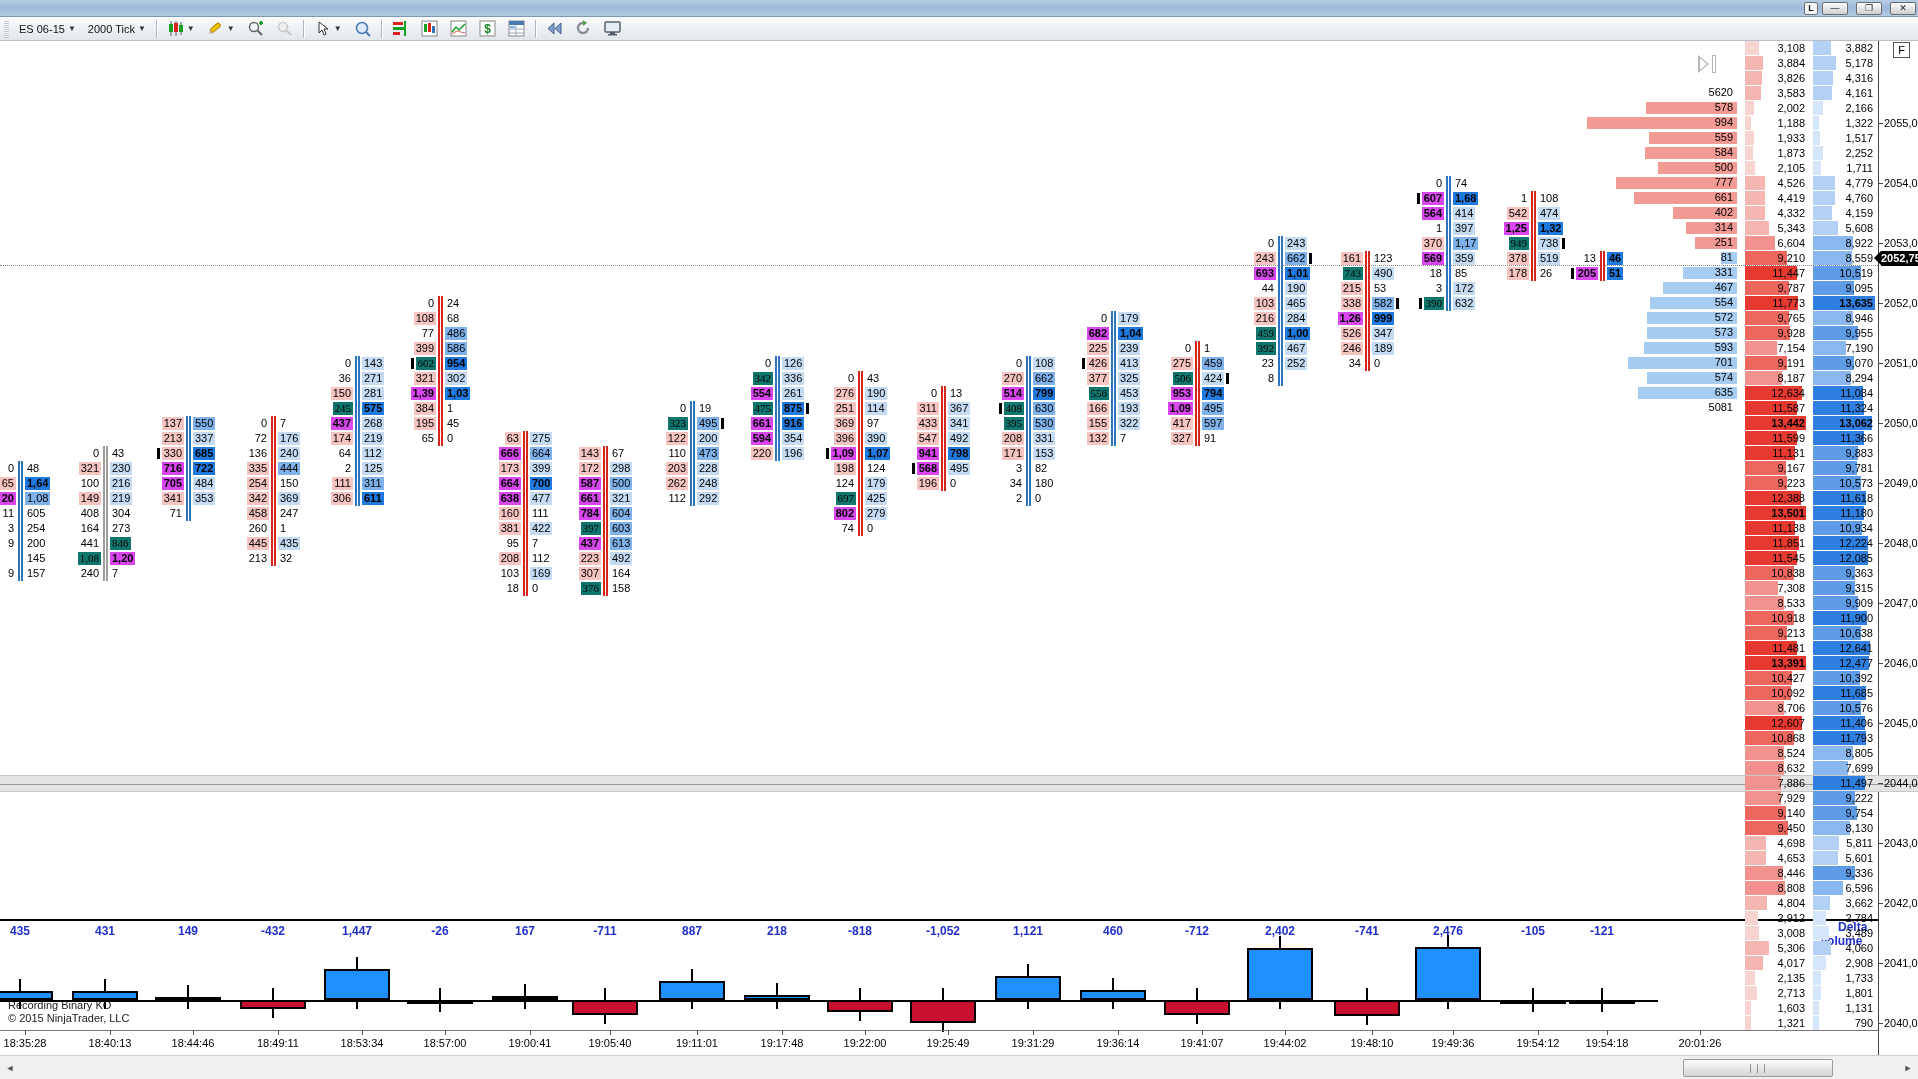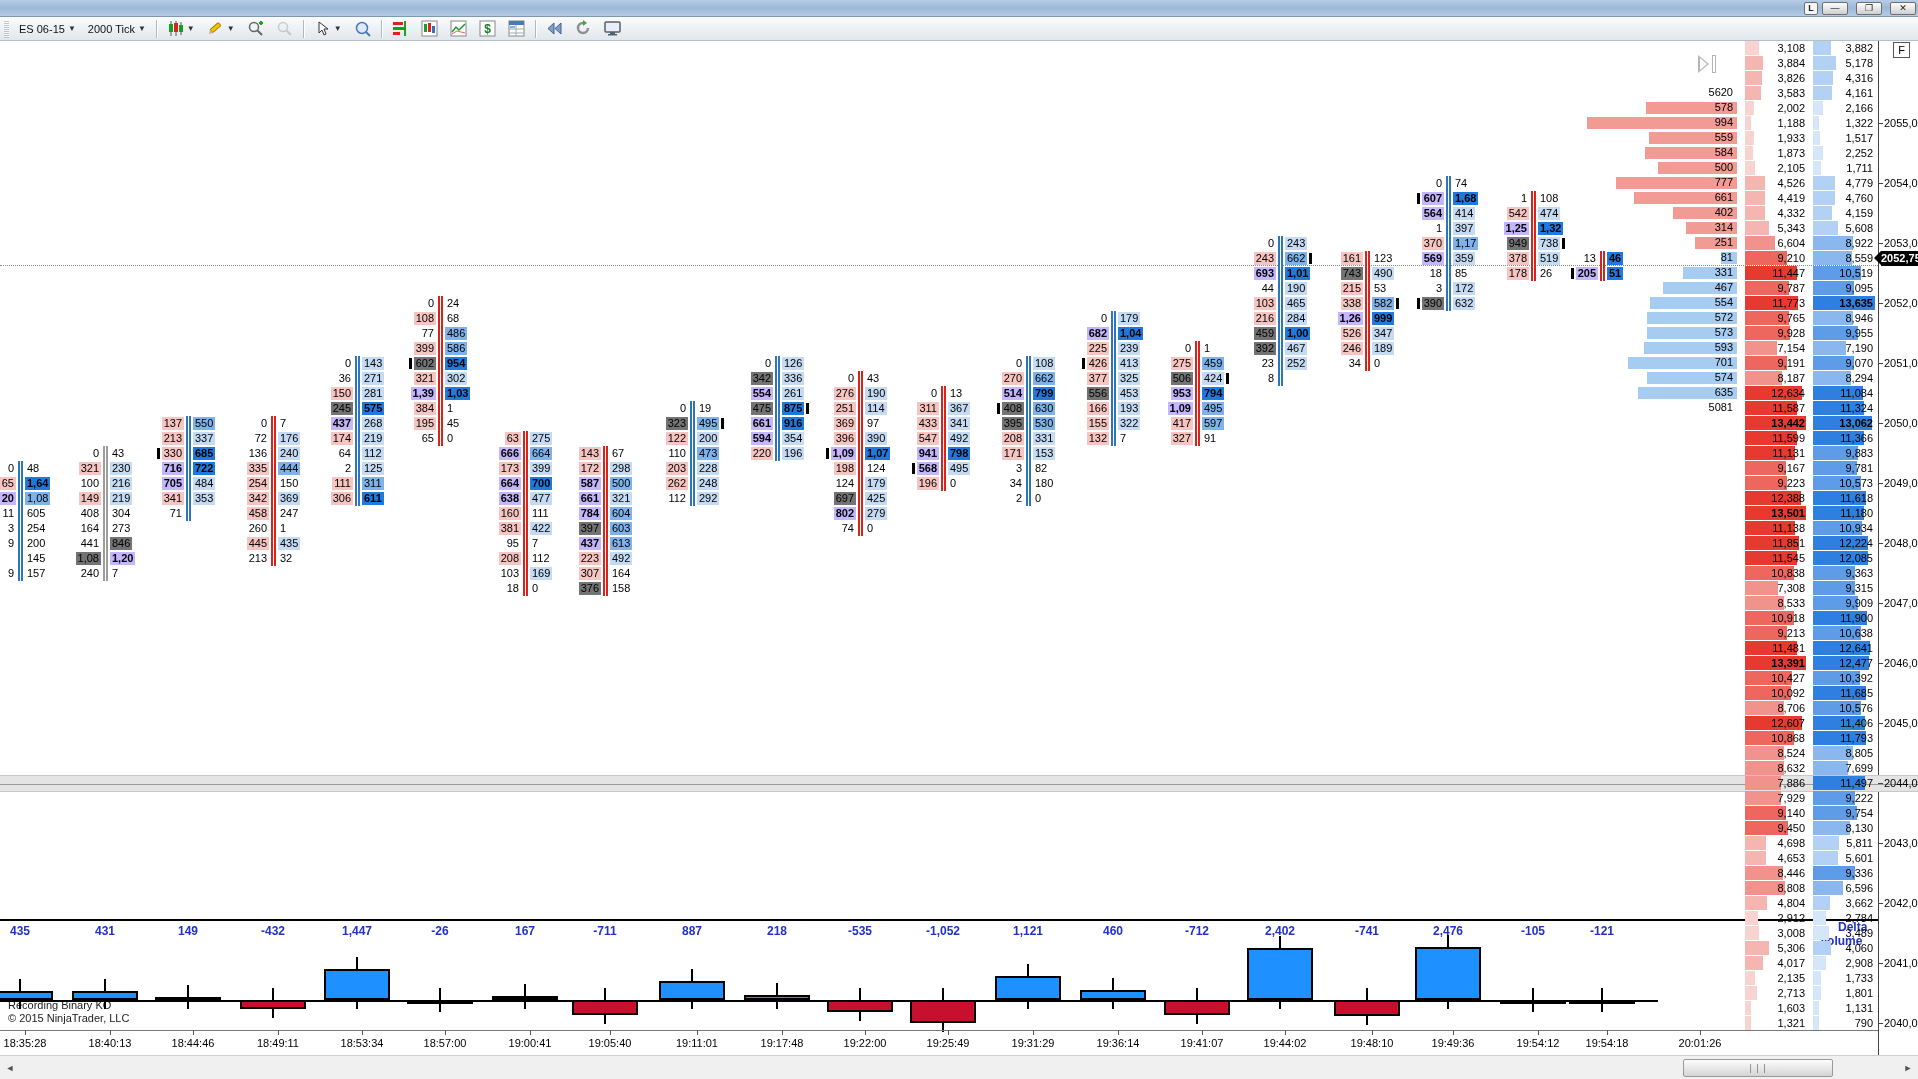--- a/index.html
+++ b/index.html
@@ -39,21 +39,21 @@
   .fbar { position:absolute; width:84px; }
   .fline { position:absolute; left:40px; top:0; bottom:0; width:5px; background:#fff; }
   .fline.up   { border-left:2px solid #2f74c0; border-right:2px solid #2f74c0; }
   .fline.down { border-left:2px solid #d6251d; border-right:2px solid #d6251d; }
   .fline.flat { border-left:2px solid #9d9d9d; border-right:2px solid #9d9d9d; }
   .frow { position:absolute; left:0; width:84px; height:15px; }
   .fcell { position:absolute; top:1px; height:13px; display:flex; align-items:center; }
   .fcell.L { left:0; width:38px; justify-content:flex-end; }
   .fcell.R { left:47px; width:37px; justify-content:flex-start; }
   .fnum { font-size:11px; line-height:13px; color:#000; padding:0 2px; }
-  .r1 { background:#f6c5c1; } .r2 { background:#737373; } .r3 { background:#c4b5fd; font-weight:bold; }
+  .r1 { background:#f6c5c1; } .r2 { background:#0f766e;font-family:Liberation Serif, serif; } .r3 { background:#d946ef; font-weight:bold; }
   .b1 { background:#c4dbf3; } .b2 { background:#7fb2ea; } .b3 { background:#1f7ae0; font-weight:bold; }
   .ftick { width:3px; height:11px; background:#000; }
   .ftick.tl { margin-right:2px; } .ftick.tr { margin-left:2px; }
 
   
   .histbar { position:absolute; height:12px; }
   .histbar.r { background:#f29a94; } .histbar.b { background:#a6ccf2; }
   .histnum { position:absolute; right:185px; font-size:11px; color:#000; }
   .pcell { position:absolute; width:62px; height:14px; }
   .pcell .barfill { position:absolute; left:0; top:0; height:14px; }
@@ -2297,21 +2297,21 @@
       <div class="dwick" style="left: 691px; top: 928px; height: 12px;"></div>
       <div class="dwick" style="left: 691px; top: 959px; height: 9px;"></div>
       <div class="dlabel" style="left: 647px; top: 883px;">887</div>
       <div class="dbody pos" style="left: 744px; width: 66px; height: 5px; top: 954px;"></div>
       <div class="dwick" style="left: 776px; top: 942px; height: 12px;"></div>
       <div class="dwick" style="left: 776px; top: 959px; height: 9px;"></div>
       <div class="dlabel" style="left: 732px; top: 883px;">218</div>
       <div class="dbody neg" style="left: 827px; width: 66px; height: 12px; top: 959px;"></div>
       <div class="dwick" style="left: 859px; top: 947px; height: 12px;"></div>
       <div class="dwick" style="left: 859px; top: 971px; height: 9px;"></div>
-      <div class="dlabel" style="left: 815px; top: 883px;">-535</div>
+      <div class="dlabel" style="left: 815px; top: 883px;">-818</div>
       <div class="dbody neg" style="left: 910px; width: 66px; height: 23px; top: 959px;"></div>
       <div class="dwick" style="left: 942px; top: 947px; height: 12px;"></div>
       <div class="dwick" style="left: 942px; top: 982px; height: 9px;"></div>
       <div class="dlabel" style="left: 898px; top: 883px;">-1,052</div>
       <div class="dbody pos" style="left: 995px; width: 66px; height: 24px; top: 935px;"></div>
       <div class="dwick" style="left: 1027px; top: 923px; height: 12px;"></div>
       <div class="dwick" style="left: 1027px; top: 959px; height: 9px;"></div>
       <div class="dlabel" style="left: 983px; top: 883px;">1,121</div>
       <div class="dbody pos" style="left: 1080px; width: 66px; height: 10px; top: 949px;"></div>
       <div class="dwick" style="left: 1112px; top: 937px; height: 12px;"></div>

